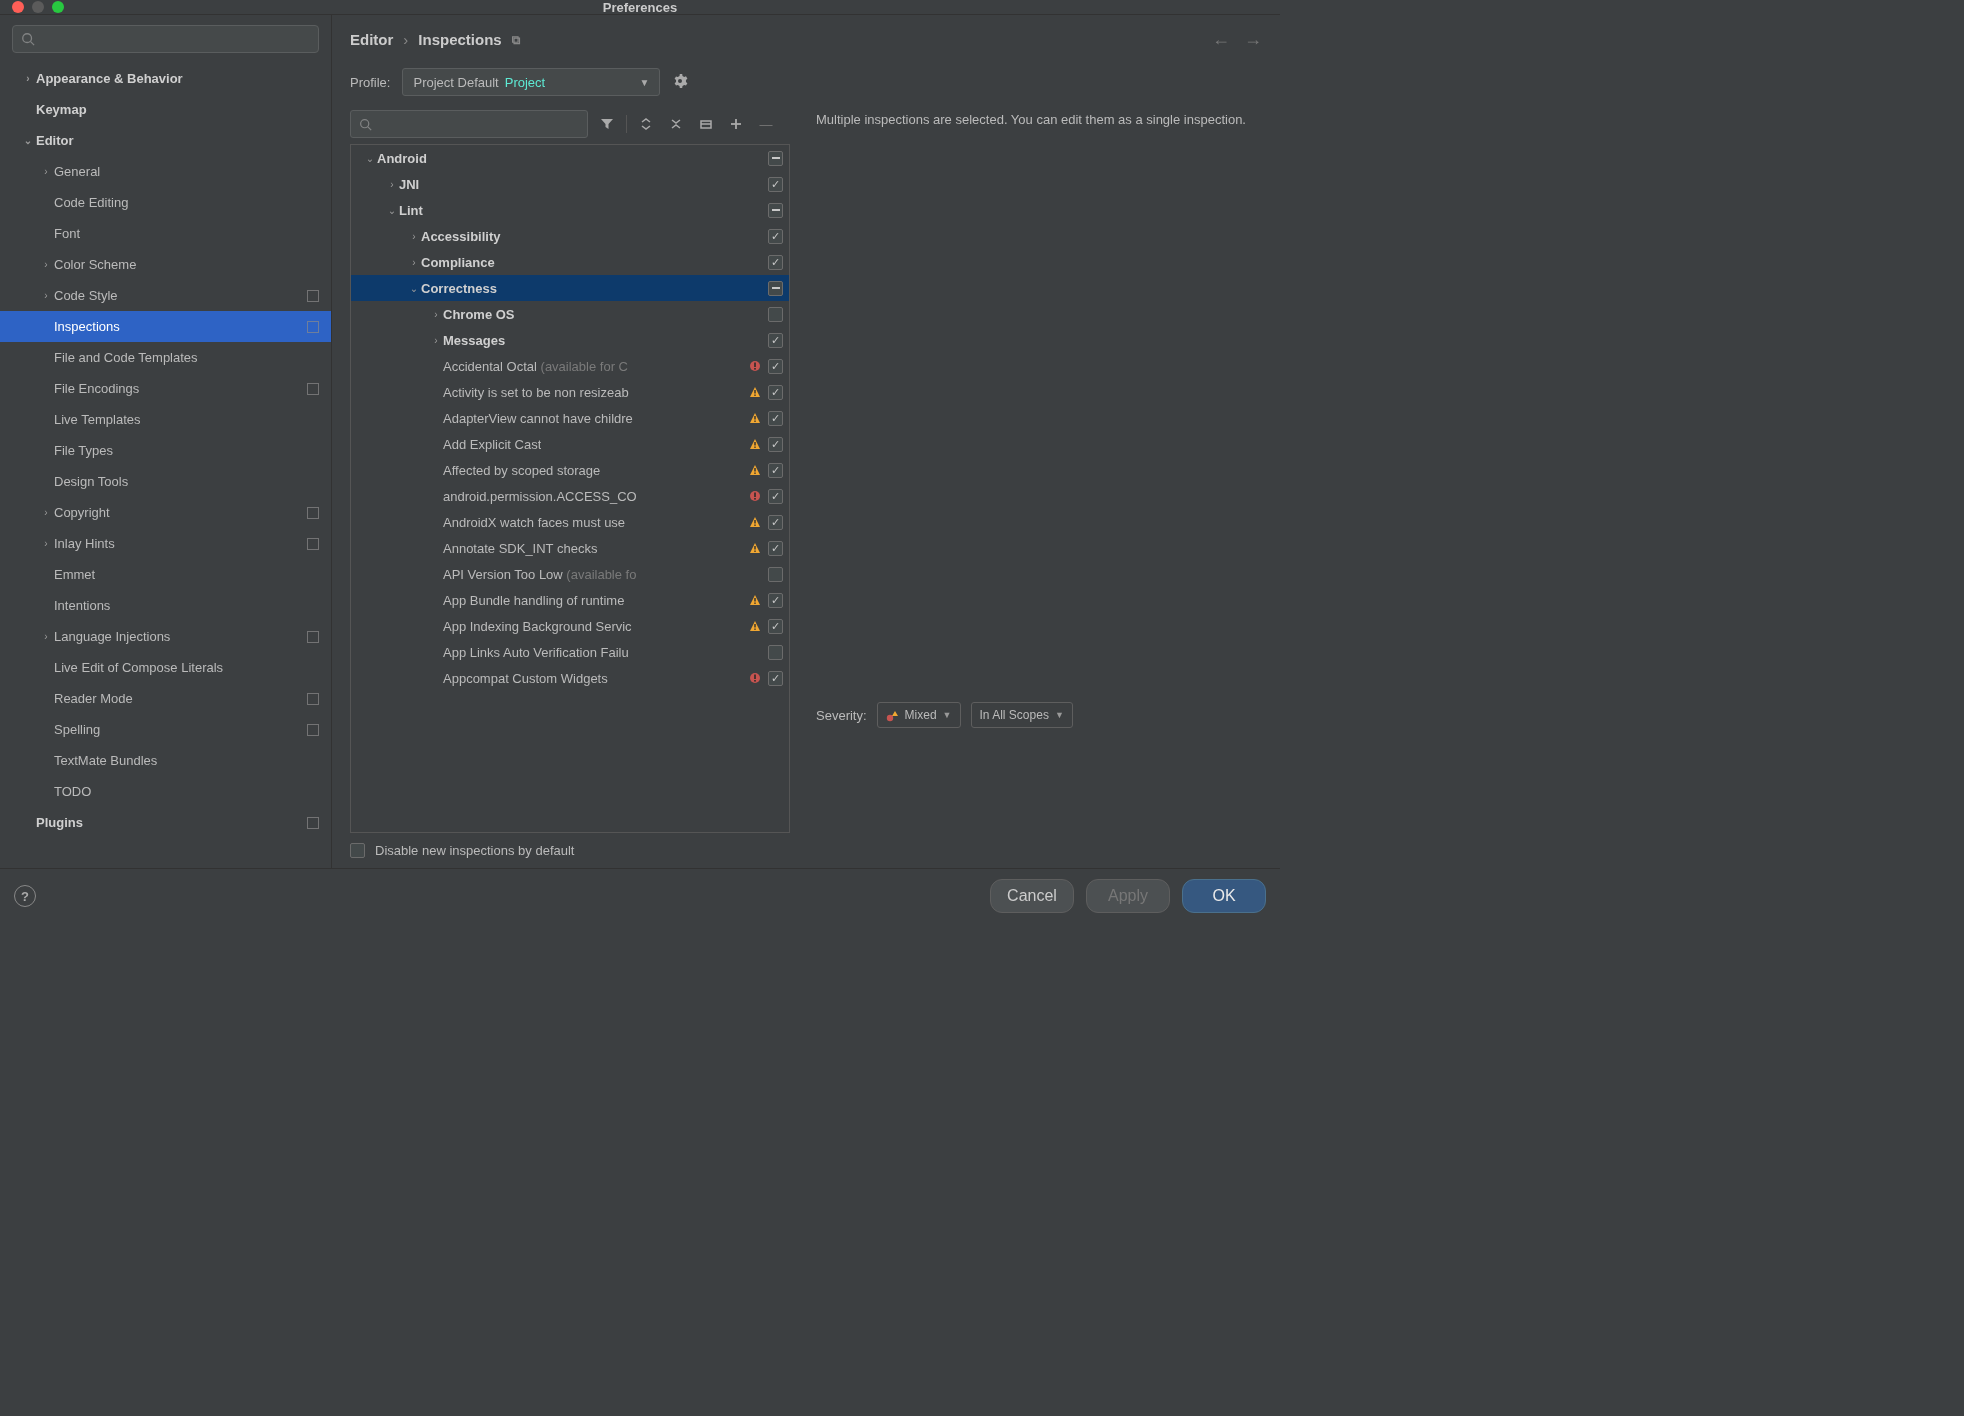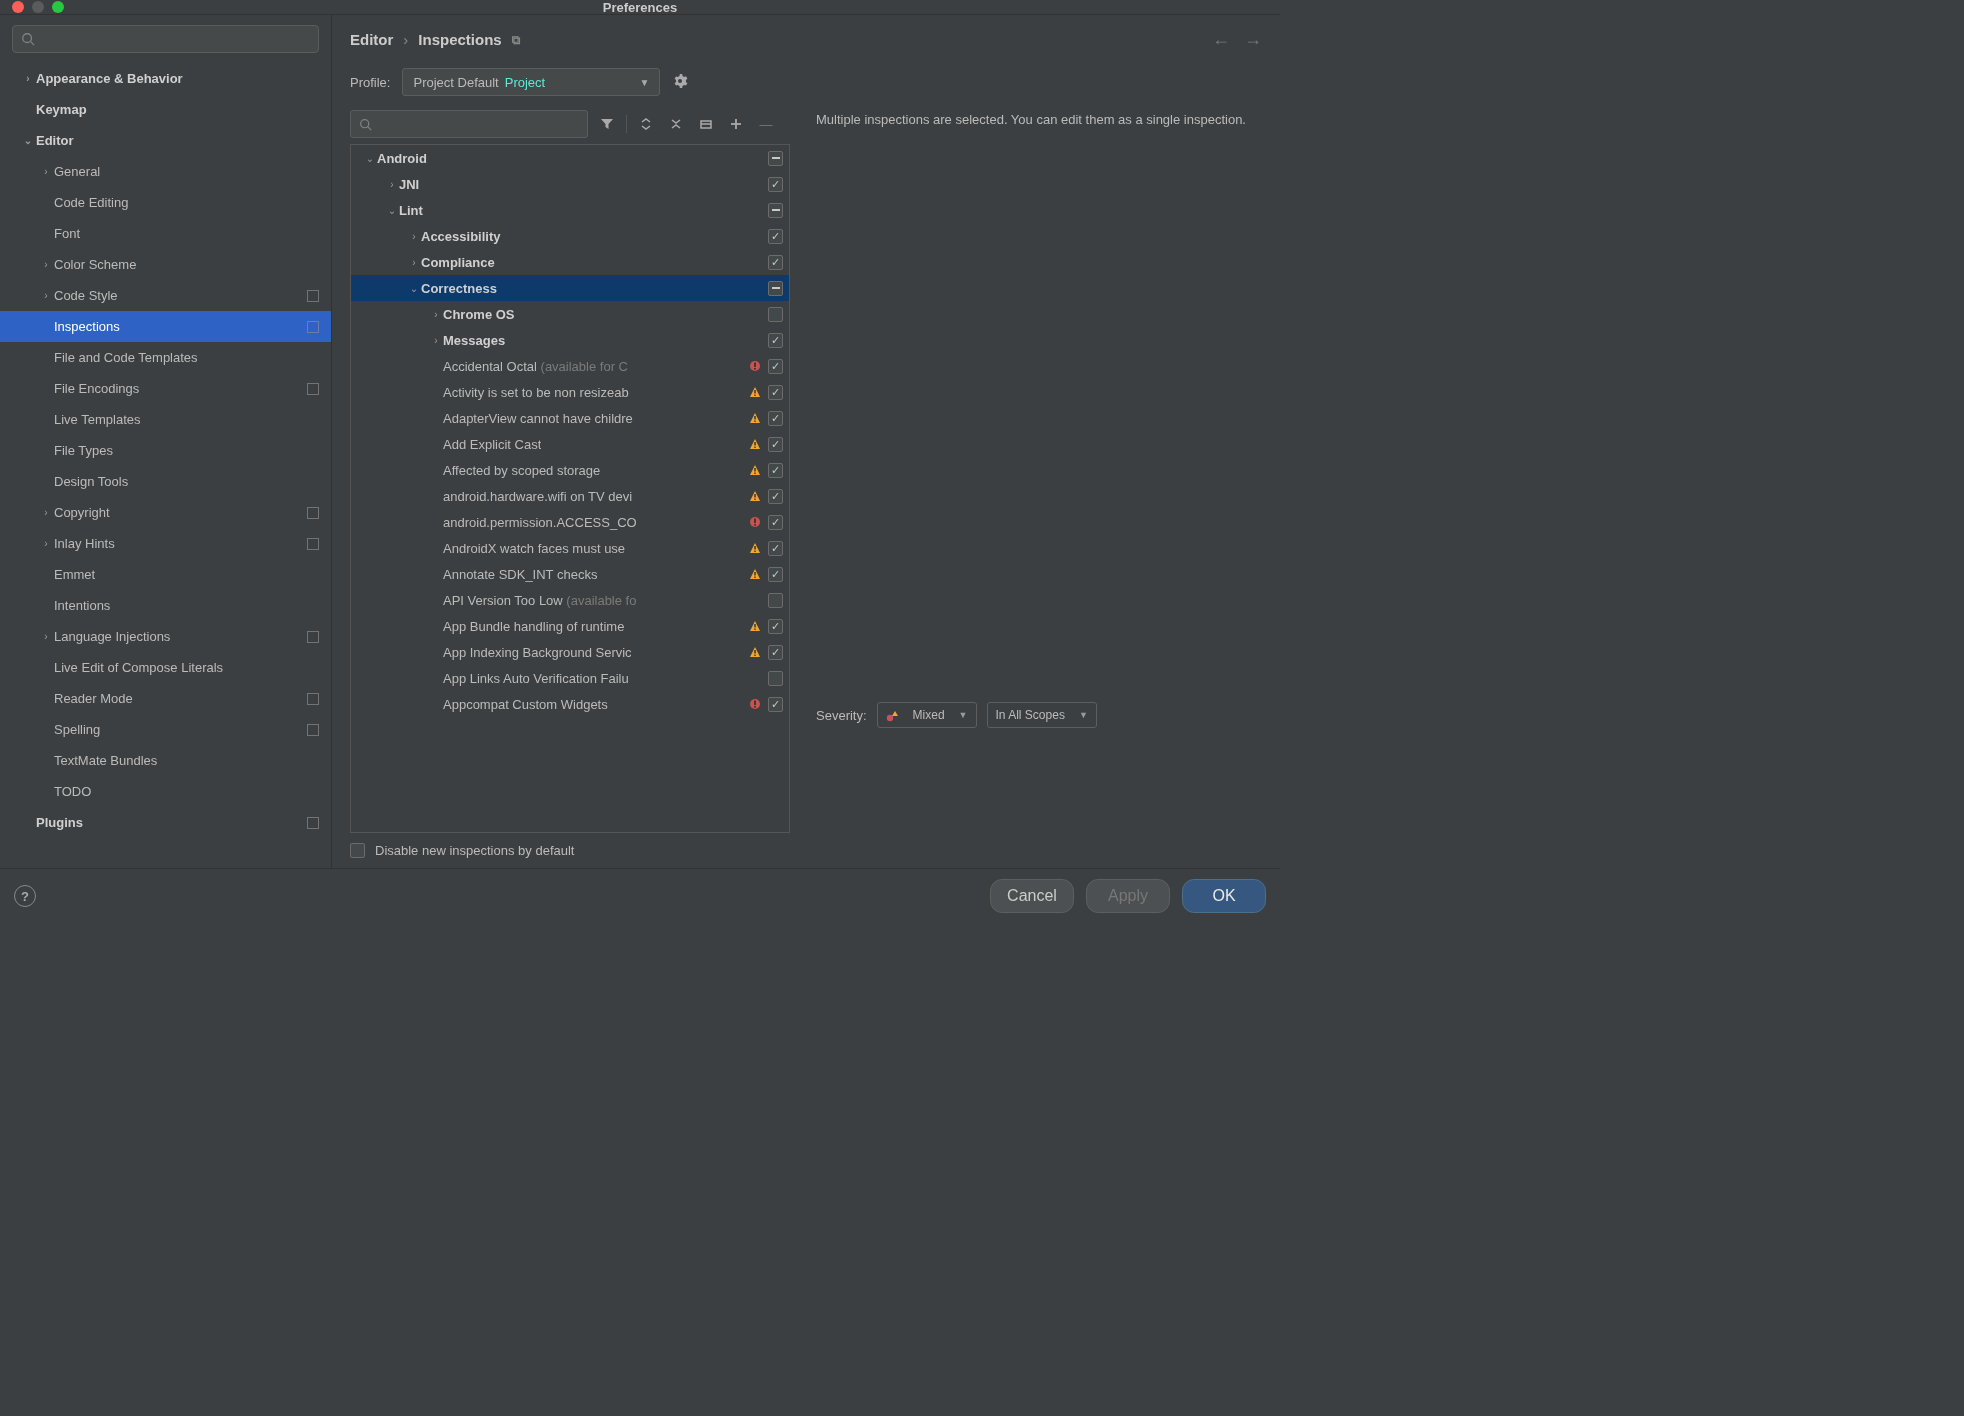--- a/index.html
+++ b/index.html
@@ -133,21 +133,21 @@
   }
   .right-col { flex: 1; display: flex; flex-direction: column; margin-left: 8px; }
   .info-text { color: #bbb; line-height: 1.5; }
   .severity-row {
     margin-top: auto; position: relative; top: -130px;
     display: flex; align-items: center; gap: 10px;
   }
   .pill {
     background: #3c3f41; border: 1px solid #5e5e5e; border-radius: 3px;
     height: 26px; display: inline-flex; align-items: center; padding: 0 8px;
-    gap: 14px; font-size: 12px;
+    gap: 6px; font-size: 12px;
   }
   .pill .dd { color: #999; font-size: 9px; }
   .button-bar {
     display: flex; align-items: center; padding: 10px 14px;
     border-top: 1px solid #323232; background: #3c3f41;
   }
   .help-btn {
     width: 22px; height: 22px; border: 1.5px solid #888; border-radius: 50%;
     display: inline-flex; align-items: center; justify-content: center;
     color: #aaa; font-size: 13px; font-weight: 700;
@@ -510,34 +510,20 @@
                   <path d="M6 1l5 10H1z" fill="#f0a732"></path>
                   <rect x="5.3" y="4" width="1.4" height="3.5" fill="#2b2b2b"></rect>
                   <rect x="5.3" y="8.5" width="1.4" height="1.4" fill="#2b2b2b"></rect>
                 </svg>
               </span>
               <span class="cb checked"></span>
             </div>
             <div class="it-row">
               <span class="pad" style="width: 78px;"></span>
               <span class="ch"></span>
-              <span class="lbl">android.hardware.wifi on TV devi </span>
-              <span class="sp"></span>
-              <span class="sev-icon sev-warn">
-                <svg viewBox="0 0 12 12">
-                  <path d="M6 1l5 10H1z" fill="#f0a732"></path>
-                  <rect x="5.3" y="4" width="1.4" height="3.5" fill="#2b2b2b"></rect>
-                  <rect x="5.3" y="8.5" width="1.4" height="1.4" fill="#2b2b2b"></rect>
-                </svg>
-              </span>
-              <span class="cb checked"></span>
-            </div>
-            <div class="it-row">
-              <span class="pad" style="width: 78px;"></span>
-              <span class="ch"></span>
               <span class="lbl">android.permission.ACCESS_CO </span>
               <span class="sp"></span>
               <span class="sev-icon sev-err">
                 <svg viewBox="0 0 12 12">
                   <circle cx="6" cy="6" r="5" fill="#c75450"></circle>
                   <rect x="5.2" y="2.5" width="1.6" height="4.5" fill="#2b2b2b"></rect>
                   <rect x="5.2" y="8" width="1.6" height="1.6" fill="#2b2b2b"></rect>
                 </svg>
               </span>
               <span class="cb checked"></span>

